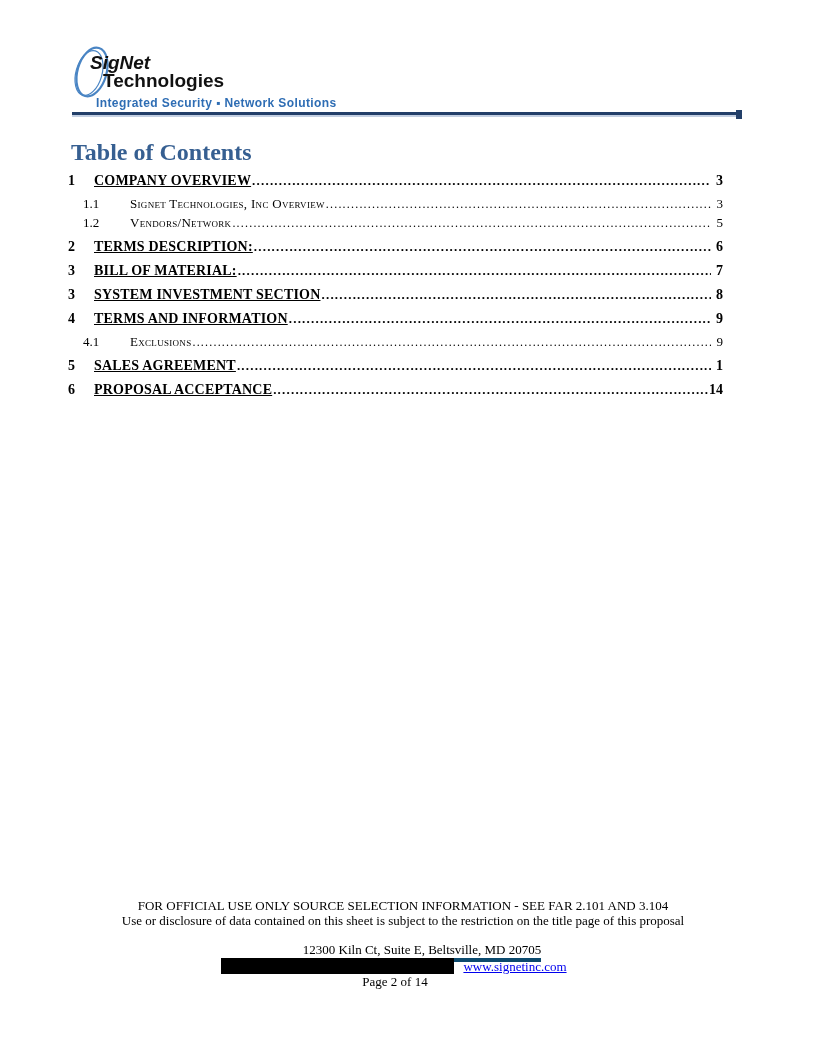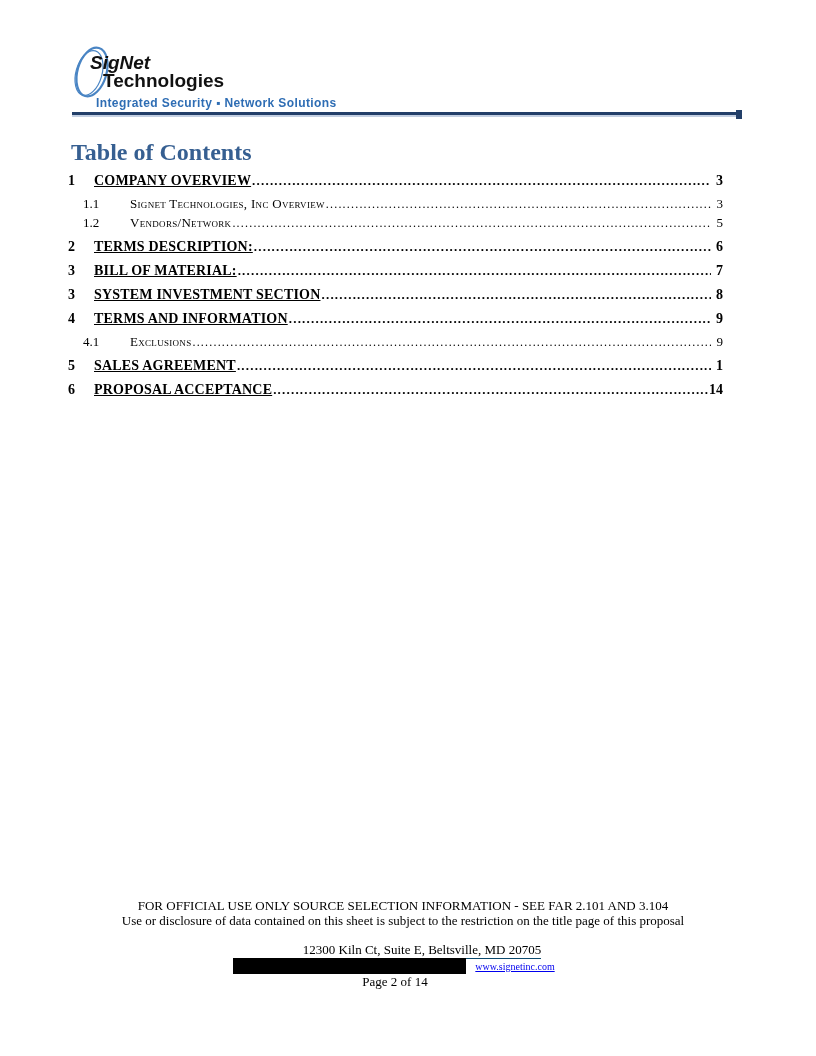--- a/index.html
+++ b/index.html
@@ -56,25 +56,25 @@
   .toc-row .dots{flex:1 1 auto;overflow:hidden;white-space:nowrap;
       letter-spacing:1.2px;padding:0 1px;font-size:13px;}
   .lvl2 .dots{font-size:12px;font-weight:normal;}
   .toc-row .pg{flex:0 0 auto;text-align:right;min-width:12px;}
 
   
   .fouo{position:absolute;left:-5px;top:898px;width:816px;text-align:center;
       font-size:13px;line-height:15px;}
   .addr-line{position:absolute;left:-12px;top:942px;width:816px;text-align:center;
       font-size:13px;line-height:15px;}
-  .addr-line .addr{border-bottom:1px solid #0c4a6e;padding-left:52px;padding-bottom:1px;}
+  .addr-line .addr{border-bottom:4px solid #0c4a6e;padding-left:52px;padding-bottom:1px;}
   .redact-row{position:absolute;left:-14px;top:957px;width:816px;height:17px;
       display:flex;justify-content:center;align-items:flex-end;}
   .redact-bar{width:233px;height:16px;background:#000;border-bottom:1px solid #000;}
-  .site-link{font-size:10px;line-height:15px;margin-left:9px;
+  .site-link{font-size:13px;line-height:15px;margin-left:9px;
       color:var(--link-blue);text-decoration:underline;cursor:pointer;}
   .page-num{position:absolute;left:-13px;top:974px;width:816px;text-align:center;
       font-size:13px;line-height:15px;}
 </style>
 </head>
 <body>
 
 <div class="logo">
   <span>
     <svg width="46" height="58" viewBox="0 0 46 58">

